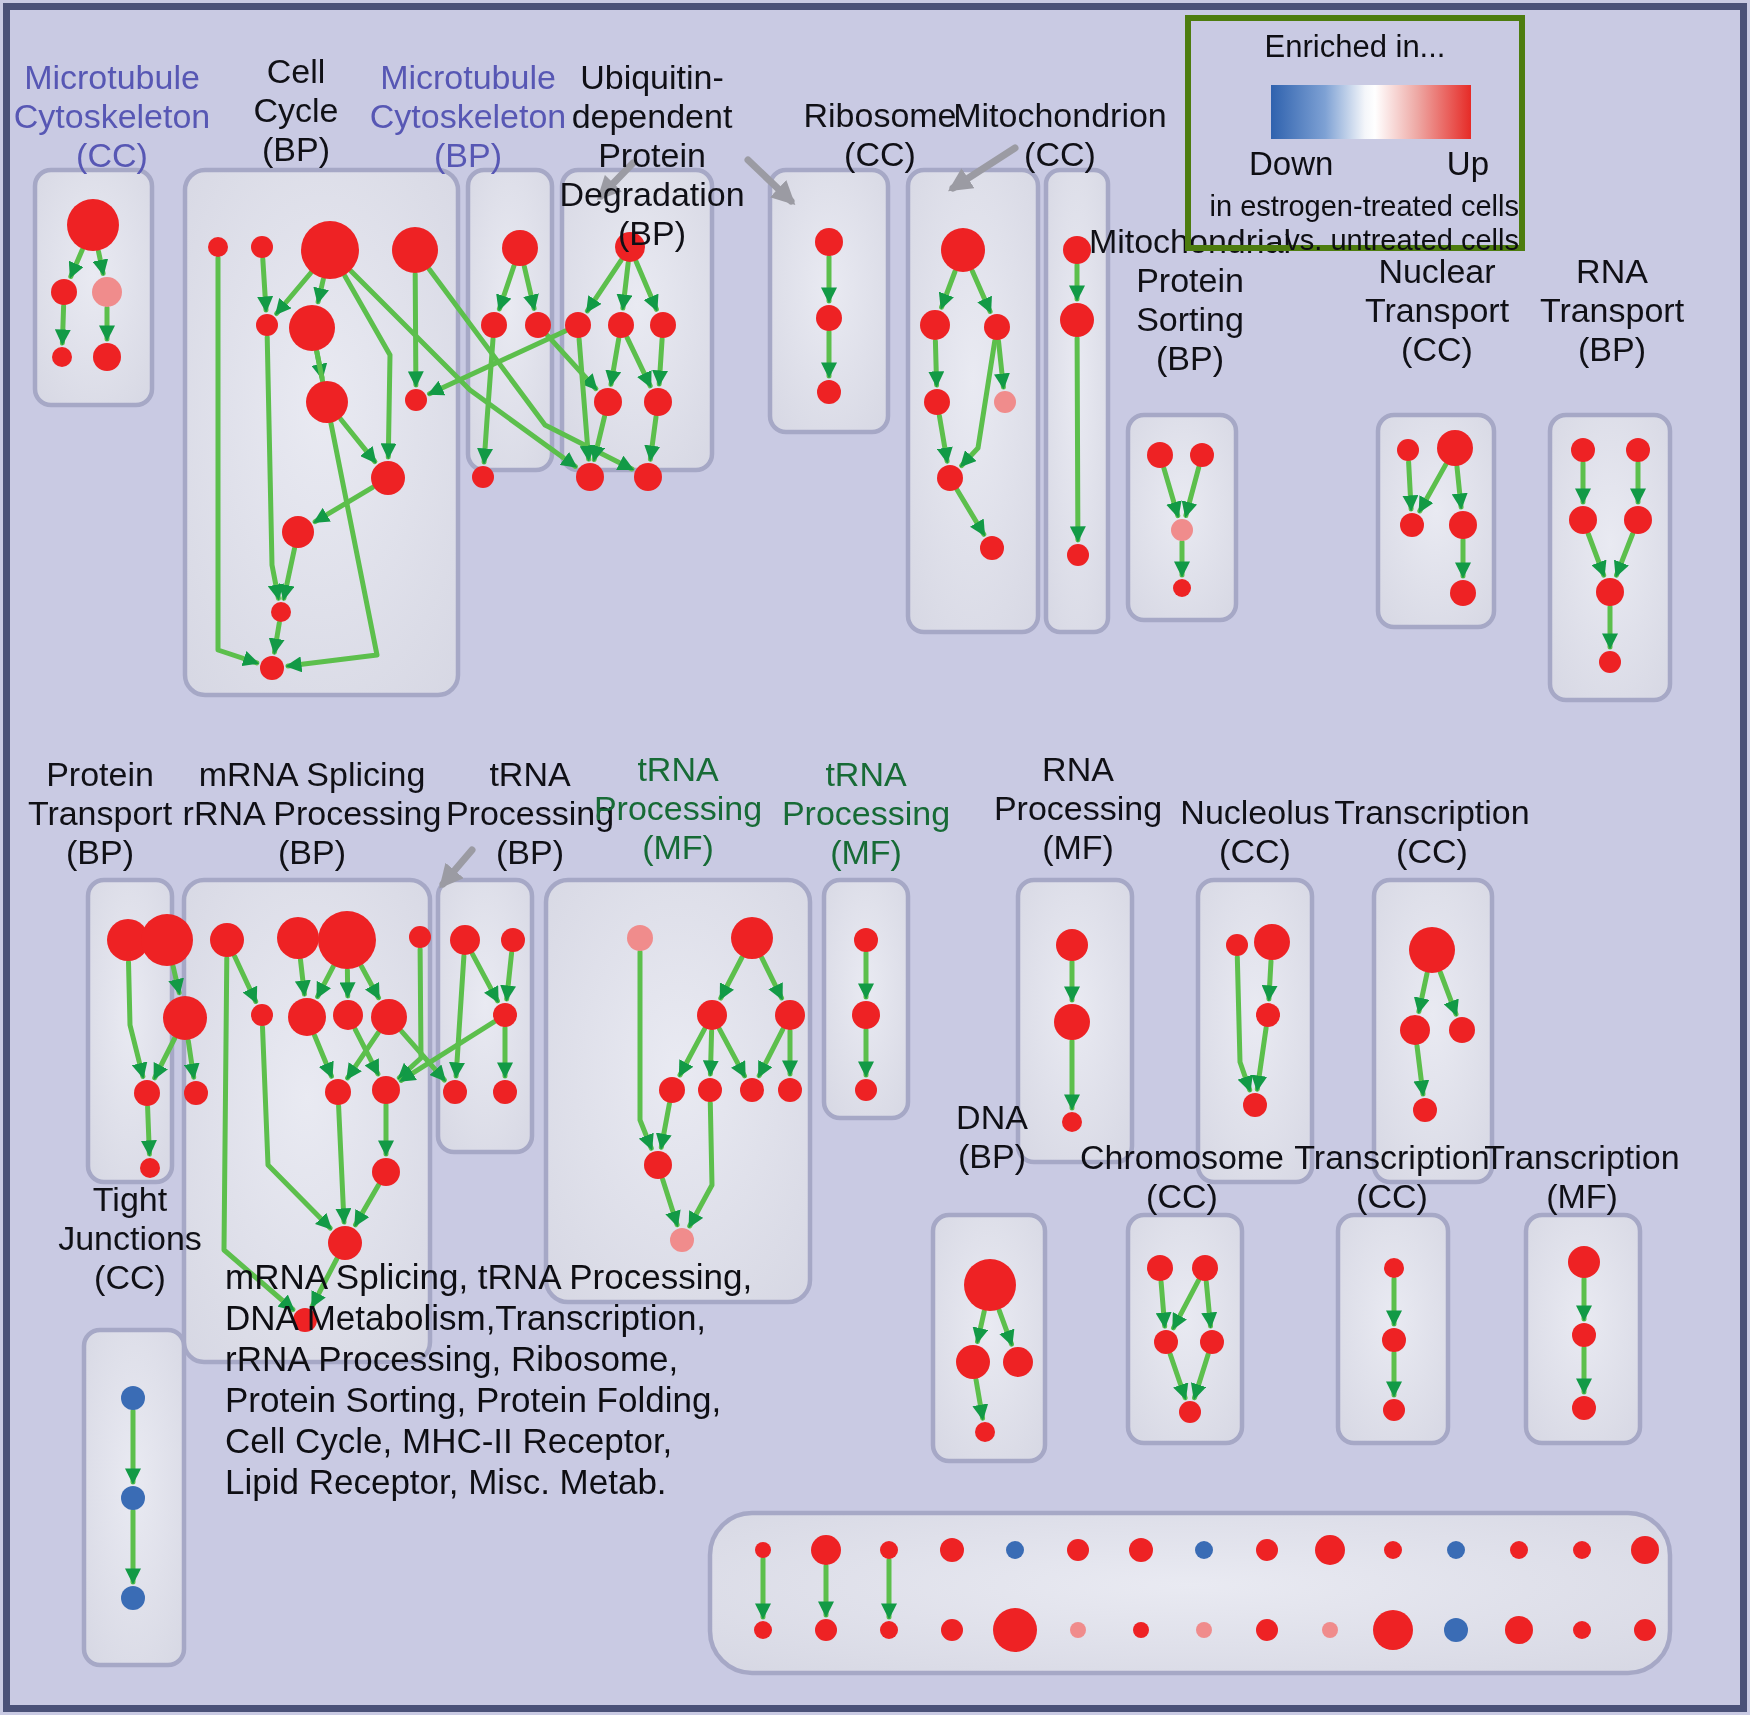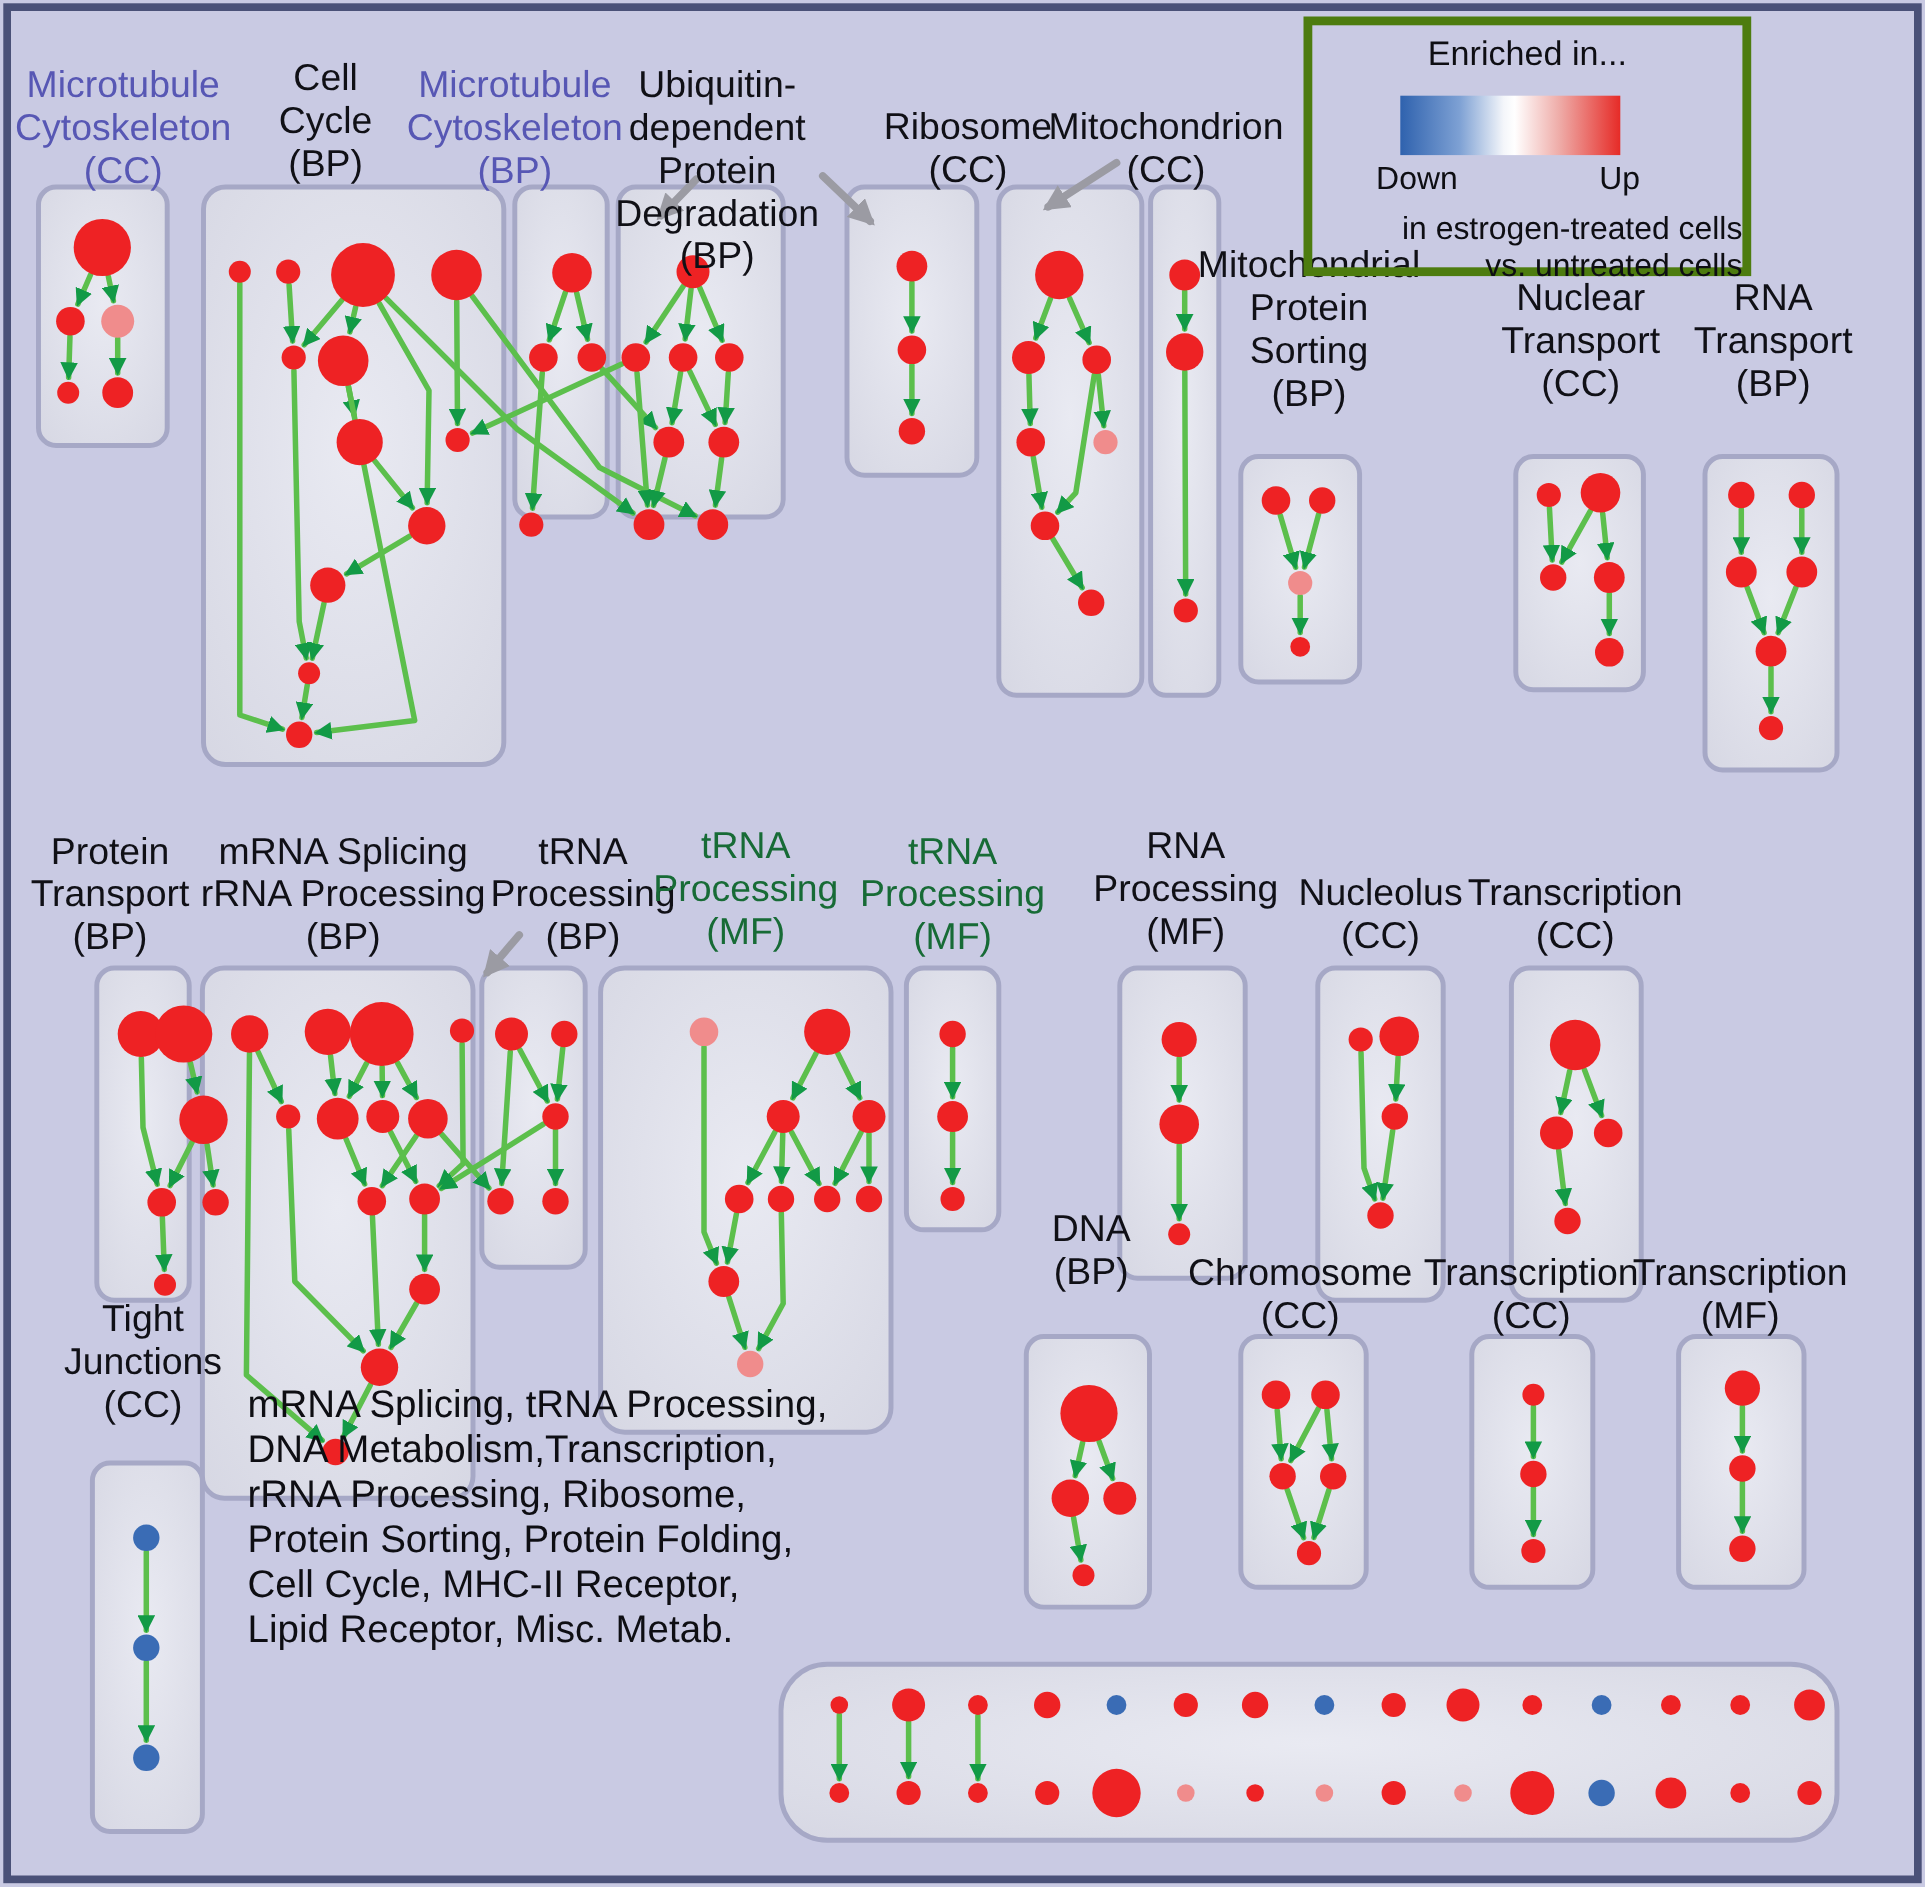--- a/index.html
+++ b/index.html
@@ -12,25 +12,25 @@
   .frame{position:absolute;left:3px;top:3px;right:3px;bottom:3px;border:7px solid #4a5178;pointer-events:none;z-index:50;}
   #net{position:absolute;left:0;top:0;z-index:1;}
   .gbox{fill:url(#boxg);stroke:#a6a8c6;stroke-width:4.5px;}
   .edge{fill:none;stroke:#5cbf4c;stroke-width:5px;stroke-linejoin:round;stroke-linecap:round;}
   .ptr{stroke:#9b9ba3;stroke-width:7px;stroke-linecap:round;}
   #labels{position:absolute;left:0;top:0;width:100%;height:100%;z-index:2;pointer-events:none;}
   .glabel{position:absolute;width:440px;text-align:center;font-size:34px;line-height:39px;}
   .glabel.black{color:#101016;}
   .glabel.purple{color:#5757b4;}
   .glabel.green{color:#176b36;}
-  .legend{position:absolute;left:1185px;top:15px;width:407px;height:236px;border:8px solid #4d7c0f;box-sizing:border-box;z-index:3;}
+  .legend{position:absolute;left:1185px;top:15px;width:340px;height:236px;border:6px solid #4d7c0f;box-sizing:border-box;z-index:3;}
   .legend-title{text-align:center;font-size:31px;margin-top:8px;}
   .legend-bar{position:absolute;left:80px;top:64px;width:200px;height:54px;
     background:linear-gradient(90deg,#2f62ae 0%,#7ea1d4 27%,#f4f6fa 47%,#ffffff 52%,#eea9a5 73%,#e62b27 100%);}
-  .legend-row{position:absolute;left:58px;top:124px;width:240px;display:flex;justify-content:space-between;font-size:29px;}
+  .legend-row{position:absolute;left:58px;top:124px;width:240px;display:flex;justify-content:space-between;font-size:33px;}
   .legend-subs{position:absolute;top:168px;width:100%;text-align:right;font-size:29px;line-height:34px;}
   .misc-text{position:absolute;left:225px;top:1256px;font-size:35px;line-height:41px;z-index:2;}
 </style>
 </head>
 <body>
 
 <svg id="net" width="1750" height="1715" viewBox="0 0 1750 1715">
   <defs>
     <radialGradient id="boxg" cx="50%" cy="45%" r="75%">
       <stop offset="0%" stop-color="#e9eaf2"></stop>

